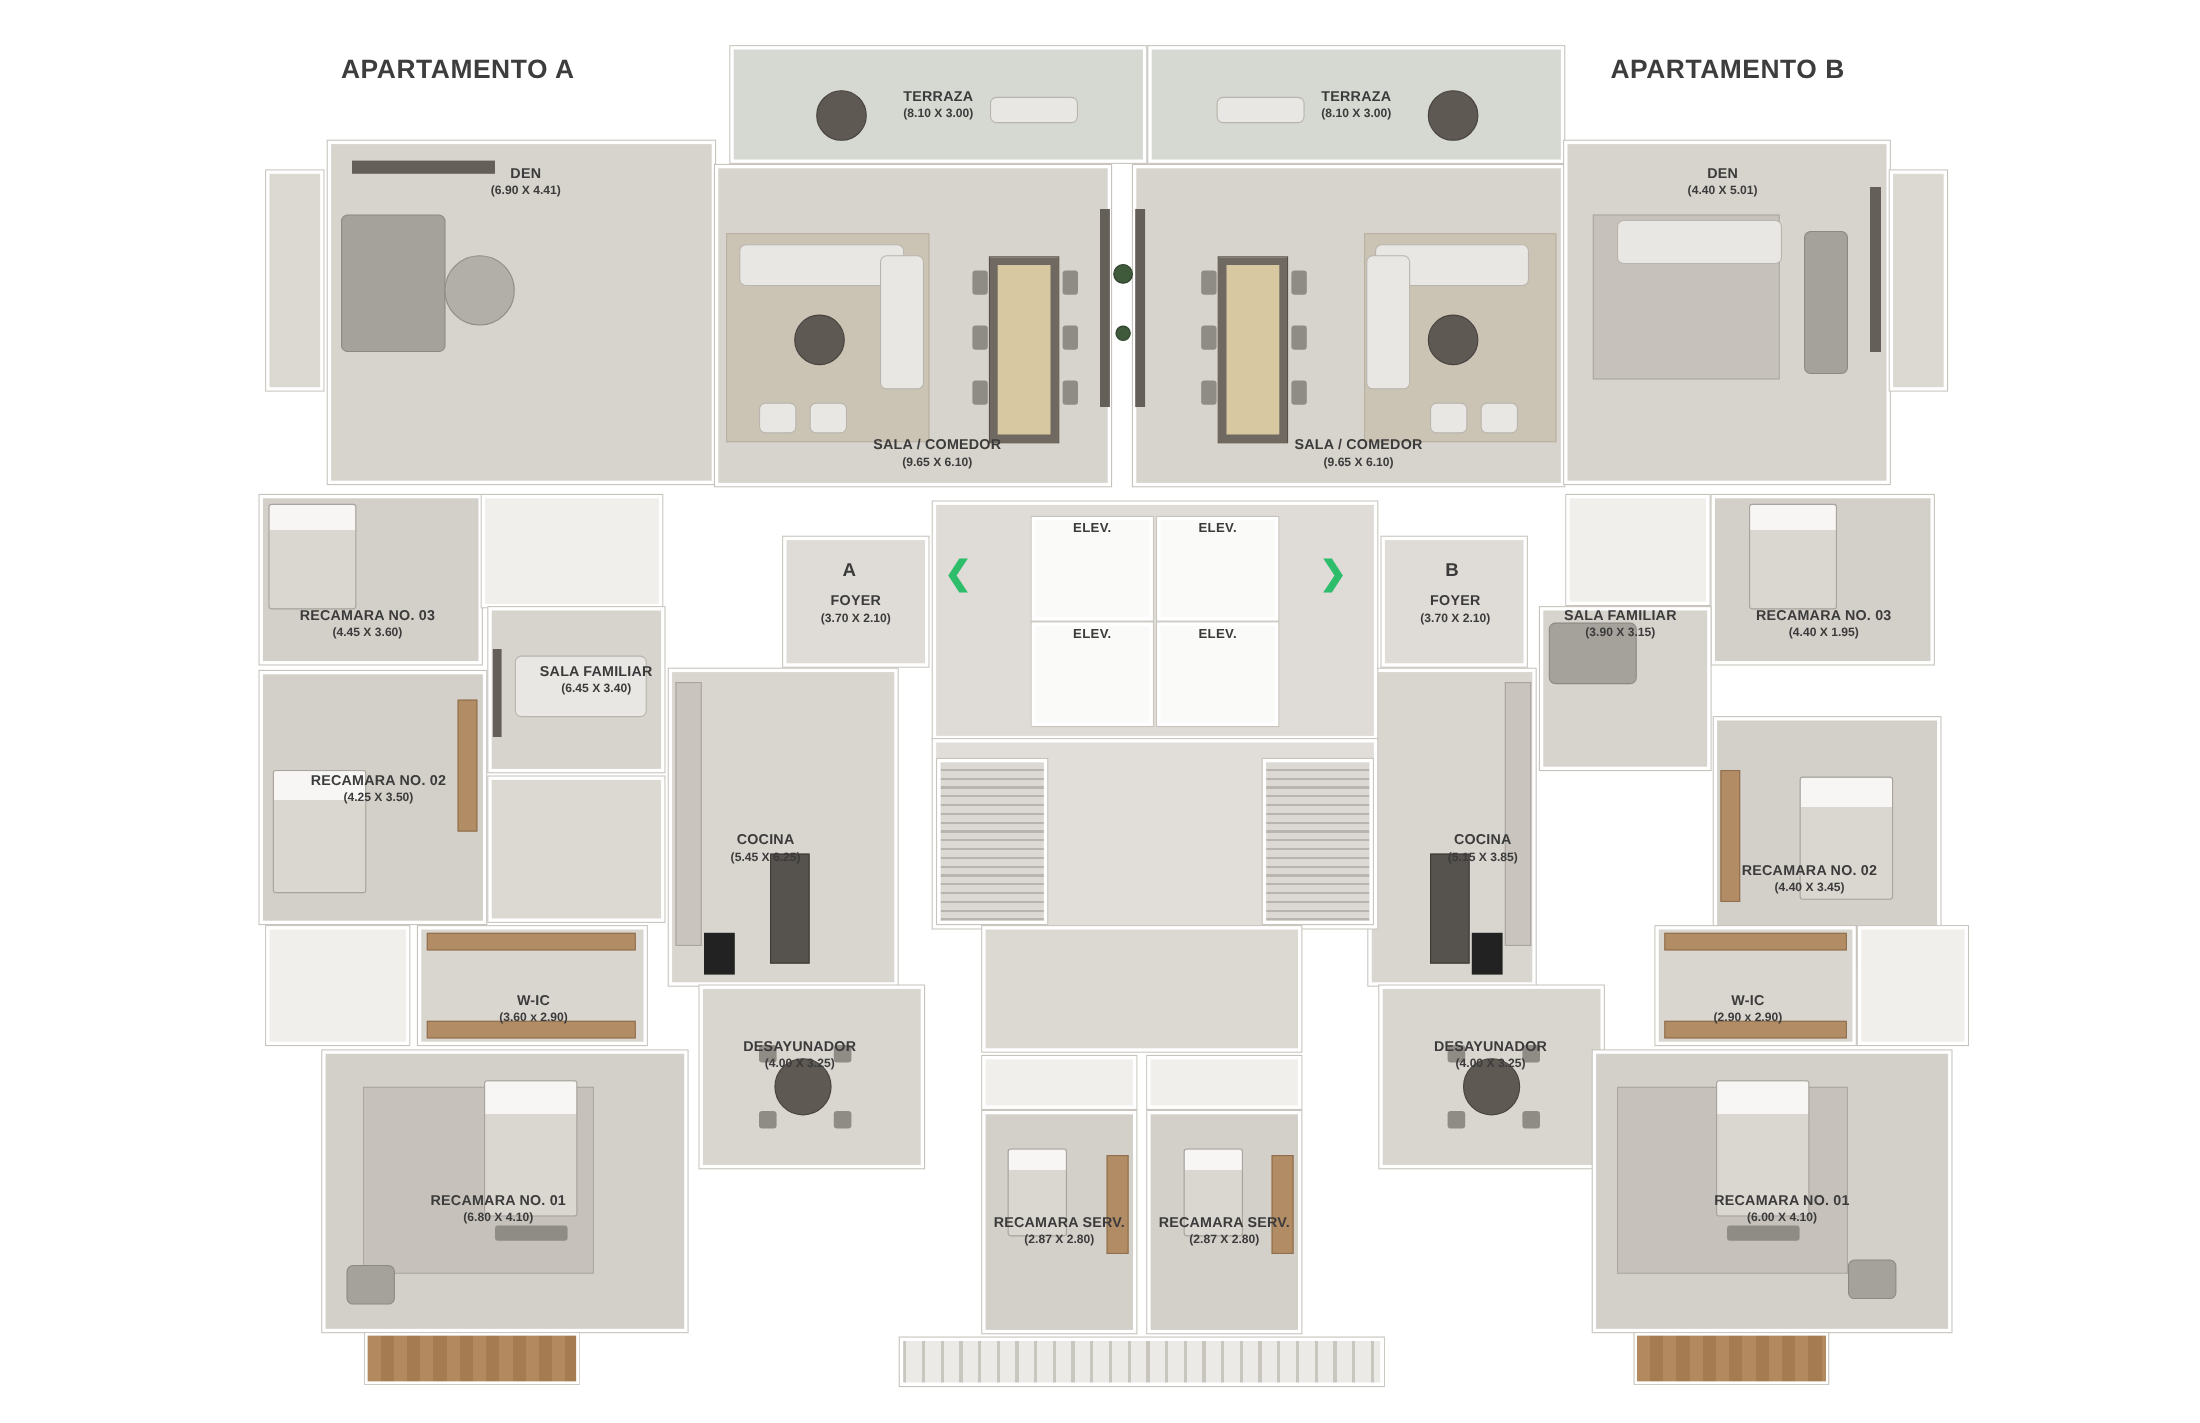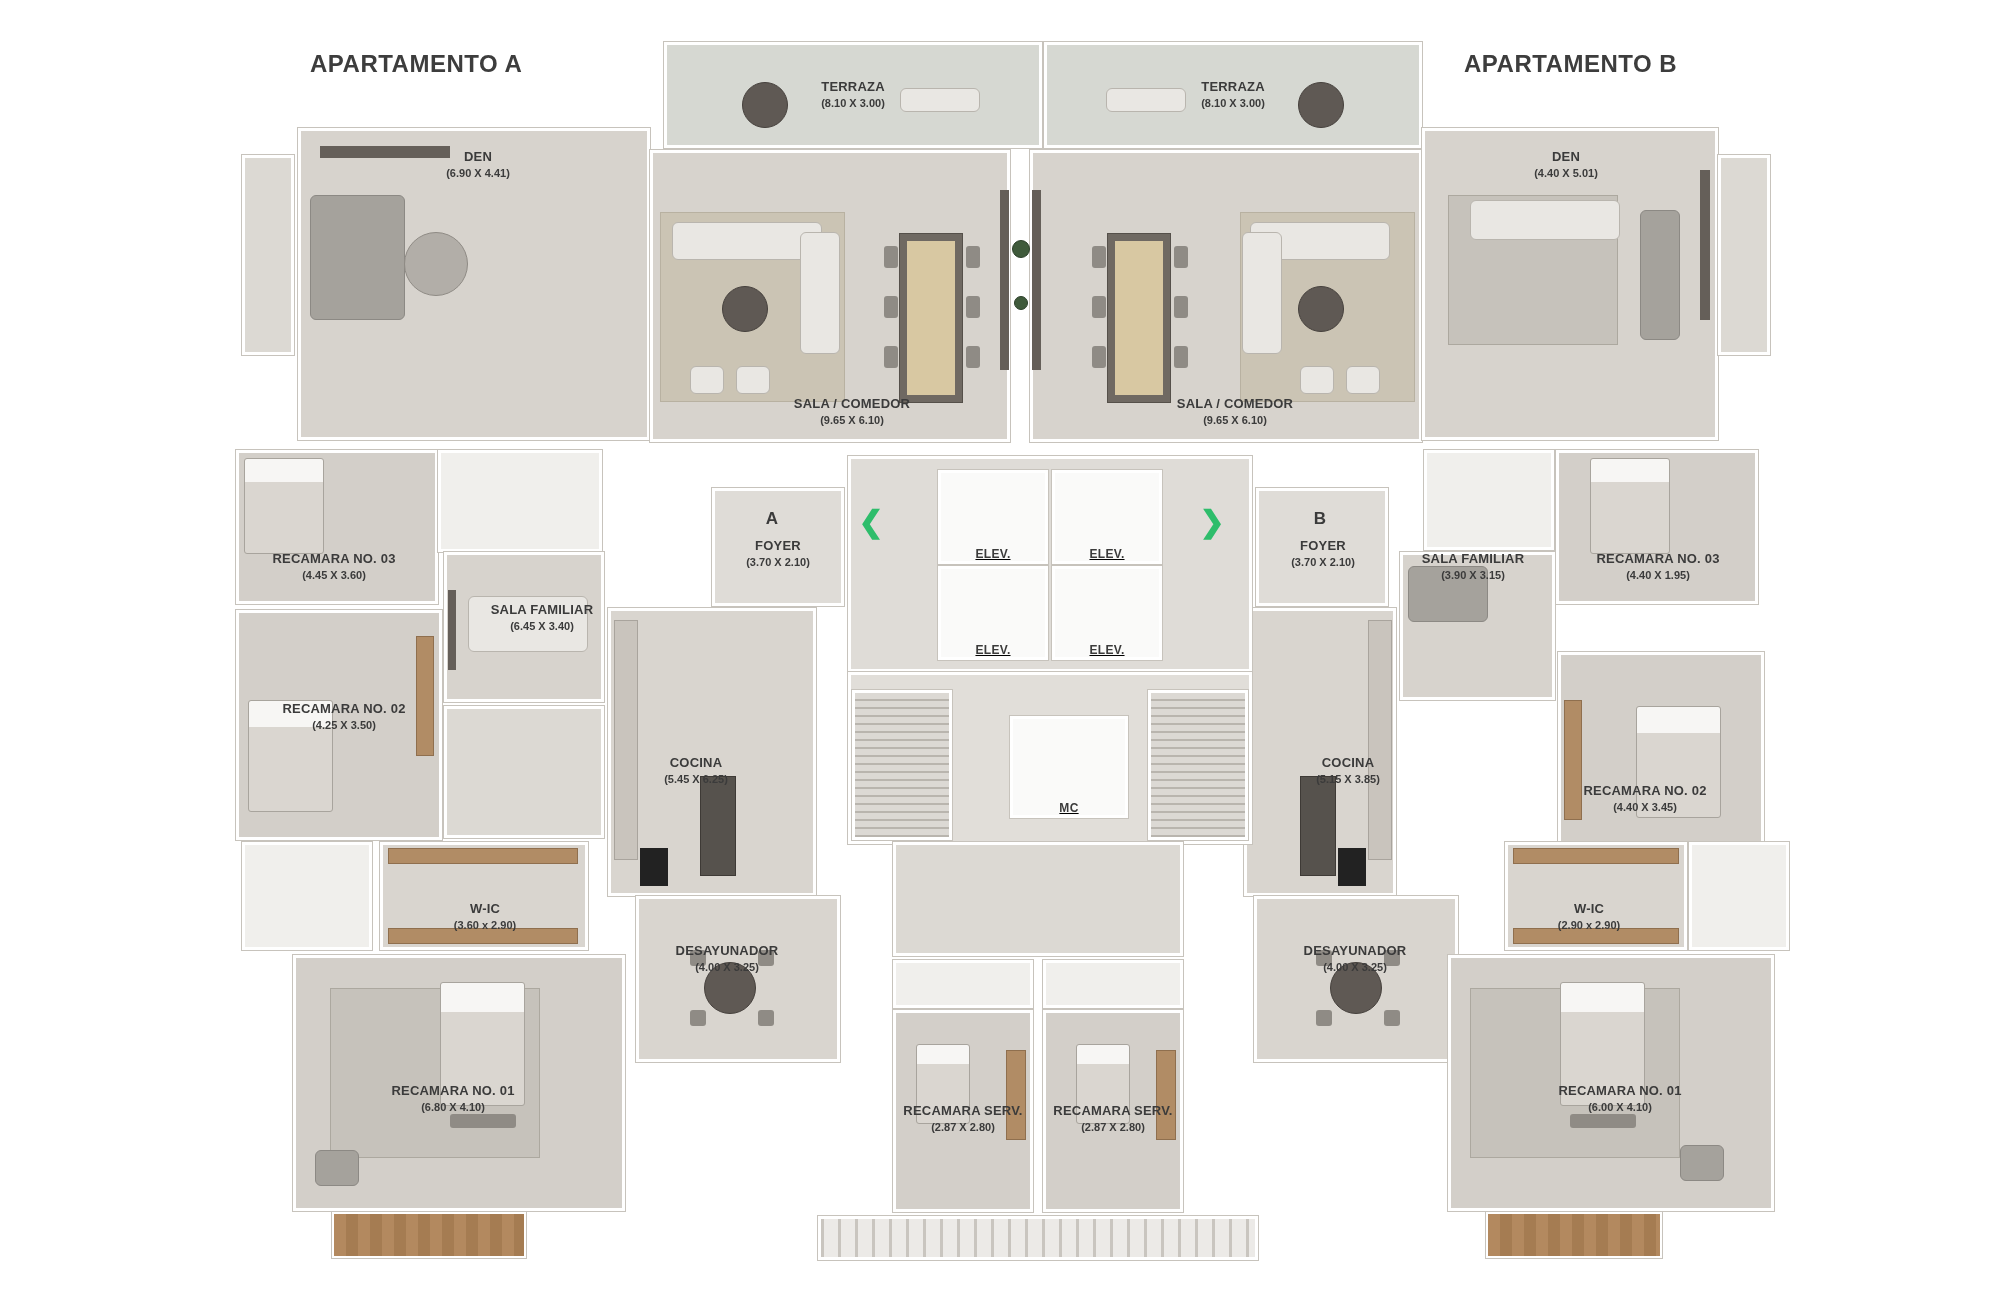--- a/index.html
+++ b/index.html
@@ -14,21 +14,21 @@
   .room{position:absolute;box-sizing:border-box;border:3px solid #ffffff;box-shadow:0 0 0 1px #c7c3bc;}
   .f-living{background:#d7d3cd}
   .f-bed{background:#d3cfc9}
   .f-terr{background:#d6d8d2}
   .f-kitchen{background:#d9d5cf}
   .f-foyer{background:#dfdcd7}
   .f-white{background:#fafaf9}
   .f-bath{background:#f0efec}
   .f-hall{background:#dcd9d3}
   .f-corridor{background:#e1ded9}
-  .f-elev{display:flex;align-items:flex-end;justify-content:center;text-decoration:underline;}
+  .f-elev{display:flex;align-items:flex-start;justify-content:center;}
   .f-elev span{font-size:12px;font-weight:bold;color:#3b3b3b;letter-spacing:.3px;}
   .stairs{background:repeating-linear-gradient(180deg,#dcd9d4 0 6px,#b9b5ae 6px 8px);}
   .walk{background:repeating-linear-gradient(90deg,#c9c5bf 0 3px,#eceae7 3px 17px);}
   .wood-deck{background:repeating-linear-gradient(90deg,#b3895f 0 12px,#a57c52 12px 24px);border:2px solid #fff;box-shadow:0 0 0 1px #c7c3bc;}
 
   
   .furn{position:absolute;box-sizing:border-box;z-index:2;}
   .sofa{background:#e9e7e3;border:1px solid #b9b5ae;border-radius:6px;}
   .sofa.dark{background:#a5a29c;border-color:#8c8984;}
   .rug{background:#cbc4b4;border:1px solid #b8b1a1;}
@@ -104,23 +104,20 @@
     </div>
   <div class="room f-white f-elev" style="left:938px;top:566px;width:110px;height:94px">
       <span>ELEV.</span>
     </div>
   <div class="room f-white f-elev" style="left:1052px;top:566px;width:110px;height:94px">
       <span>ELEV.</span>
     </div>
   <div class="room f-corridor" style="left:848px;top:672px;width:404px;height:172px"></div>
   <div class="room stairs" style="left:852px;top:690px;width:100px;height:150px"></div>
   <div class="room stairs" style="left:1148px;top:690px;width:100px;height:150px"></div>
-  <div class="room f-white f-elev" style="left:1010px;top:716px;width:118px;height:102px">
-      <span>MC</span>
-    </div>
   <div class="room f-hall" style="left:893px;top:842px;width:290px;height:114px"></div>
   <div class="room f-bath" style="left:893px;top:960px;width:140px;height:48px"></div>
   <div class="room f-bath" style="left:1043px;top:960px;width:140px;height:48px"></div>
   <div class="room f-bed" style="left:893px;top:1010px;width:140px;height:202px"></div>
   <div class="room f-bed" style="left:1043px;top:1010px;width:140px;height:202px"></div>
   <div class="room walk" style="left:818px;top:1216px;width:440px;height:44px"></div>
 
   <div class="furn media" style="left:320px;top:146px;width:130px;height:12px"></div>
   <div class="furn sofa dark" style="left:310px;top:195px;width:95px;height:125px"></div>
   <div class="furn roundtable" style="left:404px;top:232px;width:64px;height:64px"></div>

